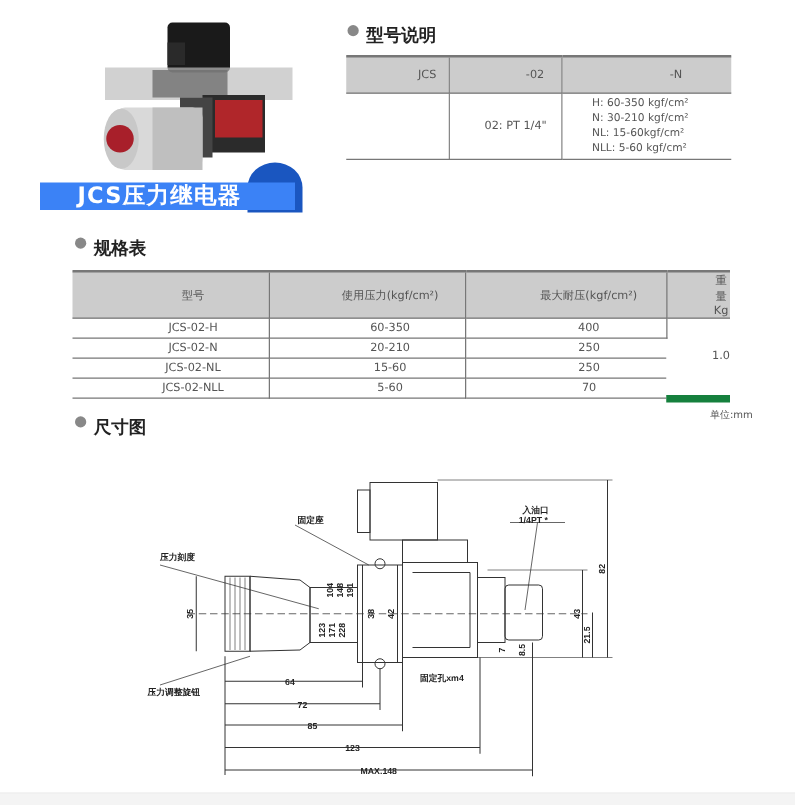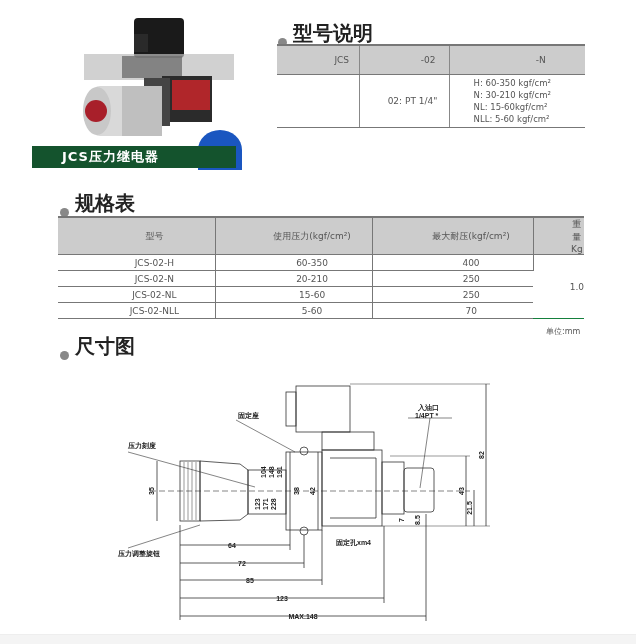--- a/index.html
+++ b/index.html
@@ -1,42 +1,42 @@
 <!DOCTYPE html>
 <html><head>
 <meta charset="utf-8">
 <style>
   html,body{margin:0;padding:0;}
   body{width:636px;height:644px;background:#ffffff;position:relative;overflow:hidden;font-family:"DejaVu Sans","Liberation Sans",sans-serif;color:#333;}
   .abs{position:absolute;}
   
   .photo{left:32px;top:6px;width:206px;height:160px;background:#fff;}
-  .banner{left:32px;top:146px;width:204px;height:22px;background:#14532d;color:#fff;font-weight:bold;font-size:13px;line-height:22px;text-indent:30px;letter-spacing:1px;}
+  .banner{left:32px;top:146px;width:204px;height:22px;background:#3b82f6;color:#fff;font-weight:bold;font-size:18px;line-height:22px;text-indent:30px;letter-spacing:1px;}
   .banner-deco{left:198px;top:130px;width:44px;height:40px;border-radius:50% 50% 0 0;background:#1a56c0;}
   
-  .sec-title{font-size:20px;font-weight:bold;color:#222;display:flex;align-items:flex-end;gap:6px;}
+  .sec-title{font-size:14px;font-weight:bold;color:#222;display:flex;align-items:flex-start;gap:6px;}
   .dot{width:9px;height:9px;border-radius:50%;background:#888;display:inline-block;}
   table{border-collapse:collapse;font-size:9px;color:#555;}
   td{text-align:center;padding:0;}
   .hdr td{background:#cccccc;}
   
   .t1{left:277px;top:44px;width:308px;}
   .t1 td{border-right:1px solid #888;}
   .t1 td:last-child{border-right:none;}
   .t1 tr.hdr td{height:28px;border-top:2px solid #777;border-bottom:1px solid #777;padding-left:47px;}
   .t1 tr.r2 td{height:22px;border-bottom:1px solid #777;}
   .t1 tr.r3 td{height:52px;border-bottom:1px solid #777;padding-left:16px;}
   .t1 .ranges div{line-height:12px;text-align:left;padding-left:8px;font-size:8.5px;}
   
   .t2{left:58px;top:216px;width:526px;}
   .t2 td{border-right:1px solid #777;height:15px;padding-left:36px;}
   .t2 td:last-child{border-right:none;}
   .t2 tr.hdr td{height:32px;border-top:2px solid #777;border-bottom:1px solid #777;}
   .t2 tr.row td{border-bottom:1px solid #777;}
-  .unit{left:546px;top:326px;font-size:8px;color:#555;}
+  .unit{left:568px;top:326px;font-size:8px;color:#555;}
   .footer-band{left:0;top:634px;width:636px;height:10px;background:#f4f4f4;border-top:1px solid #eee;}
 </style>
 </head>
 <body>
 
 <div class="abs photo">
   <svg width="206" height="160" viewBox="0 0 206 160">
 
     <rect x="102" y="12" width="50" height="40" rx="4" fill="#1a1a1a"></rect>
     <rect x="102" y="28" width="14" height="18" fill="#2a2a2a"></rect>
@@ -93,21 +93,21 @@
     <td style="width:133px">最大耐压(kgf/cm²)</td>
     <td>
       <div>重量</div>
       <div>Kg</div>
     </td>
   </tr>
   <tr class="row">
     <td>JCS-02-H</td>
     <td>60-350</td>
     <td>400</td>
-    <td rowspan="4" style="border-bottom:1px solid #15803d;margin-top:11px;">1.0</td>
+    <td rowspan="4" style="border-bottom:6px solid #15803d;margin-top:11px;">1.0</td>
   </tr>
   <tr class="row">
     <td>JCS-02-N</td>
     <td>20-210</td>
     <td>250</td>
   </tr>
   <tr class="row">
     <td>JCS-02-NL</td>
     <td>15-60</td>
     <td>250</td>

